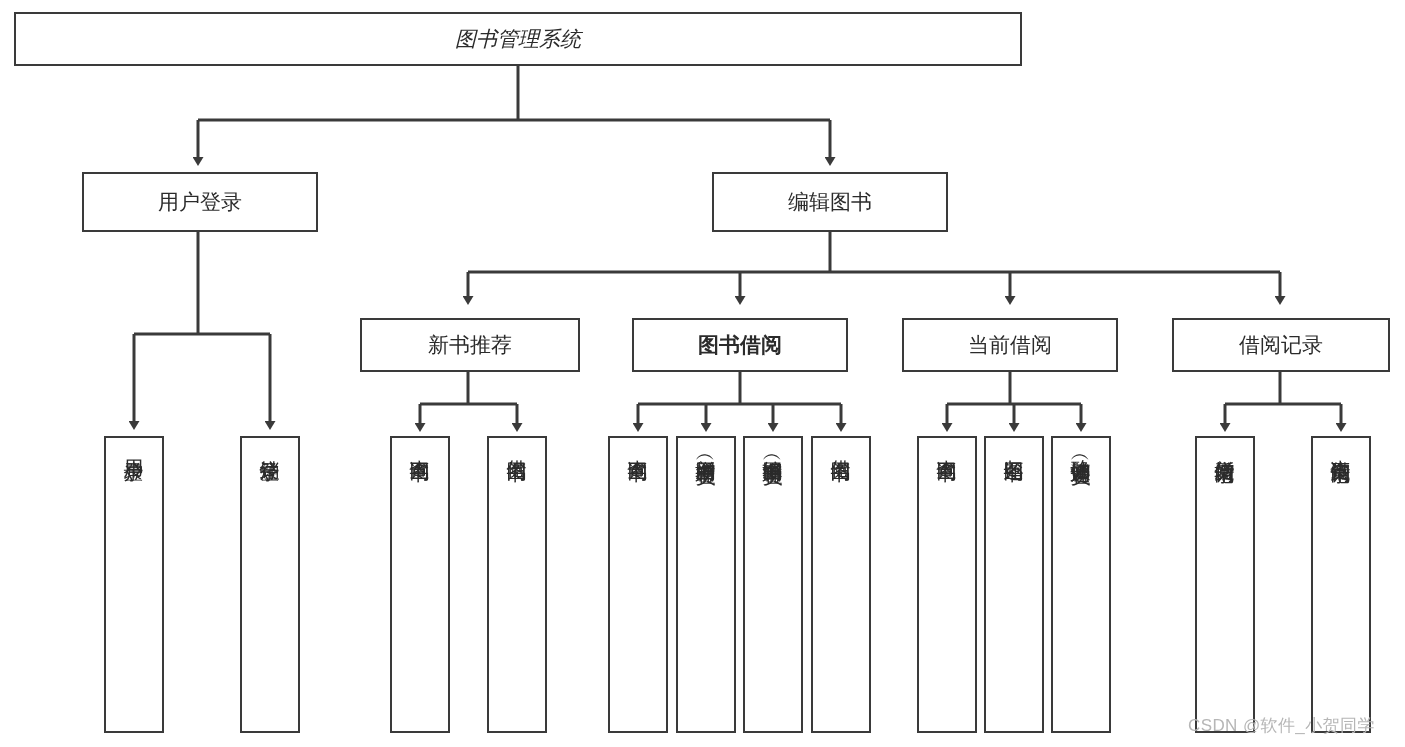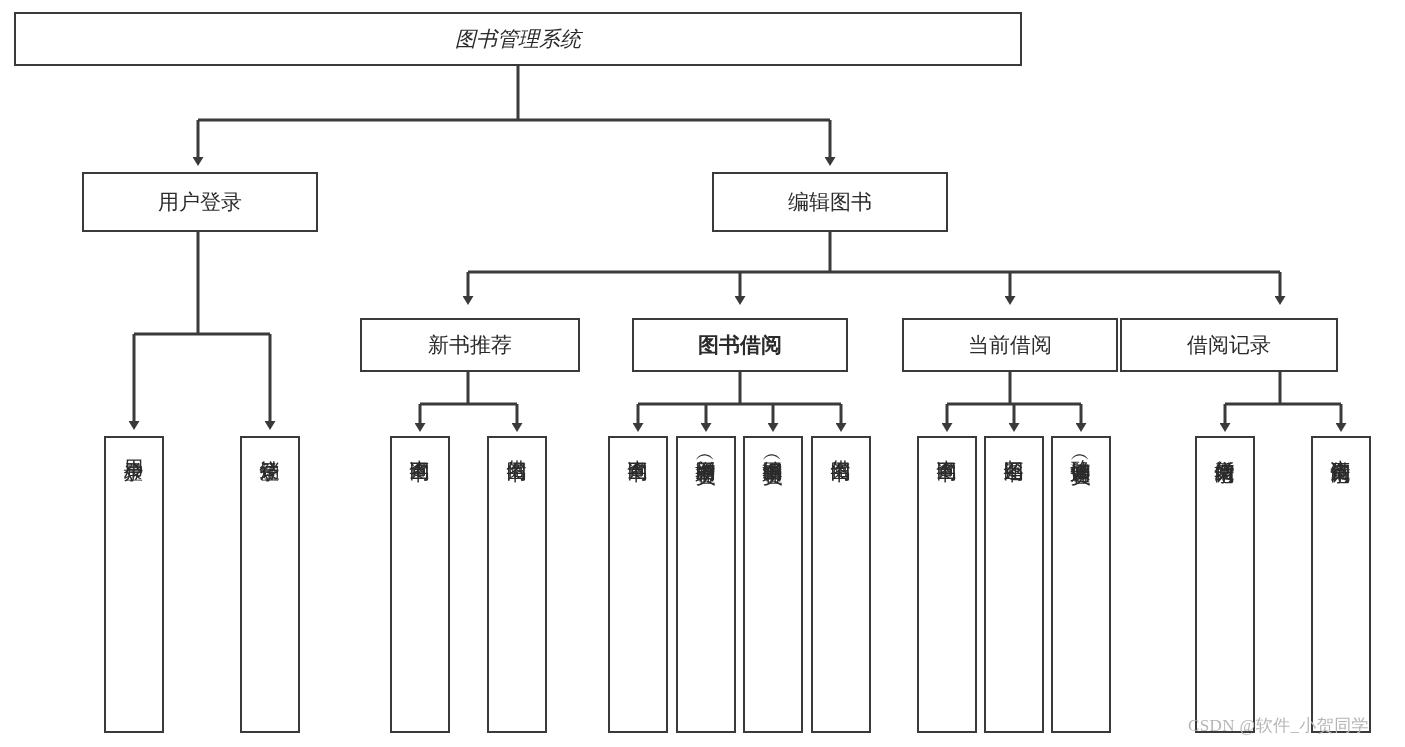--- a/index.html
+++ b/index.html
@@ -58,21 +58,20 @@
     line-height: 1;
   }
   .watermark {
     position: absolute;
     left: 1188px;
     top: 714px;
     font-size: 17px;
     color: #b6b6b6;
     white-space: nowrap;
     letter-spacing: 0.4px;
-    font-family: Liberation Serif, serif;
   }
 </style>
 </head>
 <body>
 
 <div id="canvas">
 
   <svg id="wires" viewBox="0 0 1405 747" xmlns="http://www.w3.org/2000/svg">
     <defs>
       <marker id="arrow" markerWidth="9" markerHeight="11" refX="1" refY="5.5" orient="auto" markerUnits="userSpaceOnUse">
@@ -137,21 +136,21 @@
 
   <div class="node horiz" style="left:360px; top:318px; width:220px; height:54px;">
     <span class="node-label">新书推荐</span>
   </div>
   <div class="node horiz" style="left:632px; top:318px; width:216px; height:54px;font-weight:bold;">
     <span class="node-label">图书借阅</span>
   </div>
   <div class="node horiz" style="left:902px; top:318px; width:216px; height:54px;">
     <span class="node-label">当前借阅</span>
   </div>
-  <div class="node horiz" style="left:1120px; top:318px; width:218px; height:54px;">
+  <div class="node horiz" style="left:1172px; top:318px; width:218px; height:54px;">
     <span class="node-label">借阅记录</span>
   </div>
 
   <div class="node vert" style="left:104px; top:436px; width:60px; height:297px;">
     <span class="node-label">用户登录</span>
   </div>
   <div class="node vert" style="left:240px; top:436px; width:60px; height:297px;">
     <span class="node-label">注销登录</span>
   </div>
 

